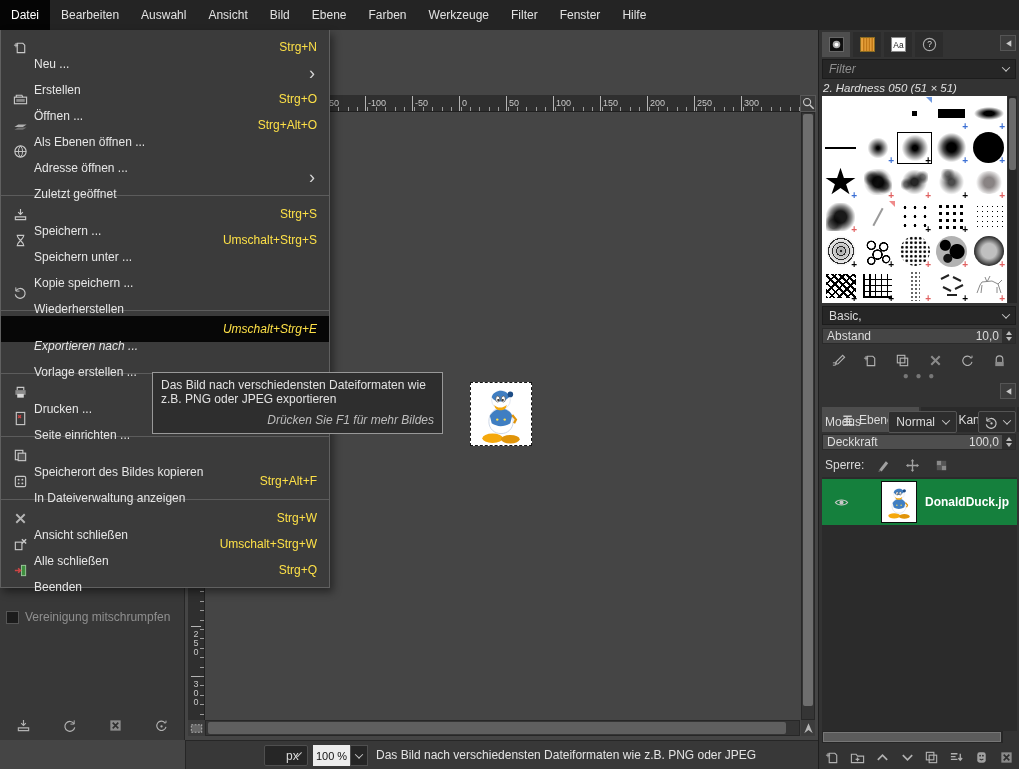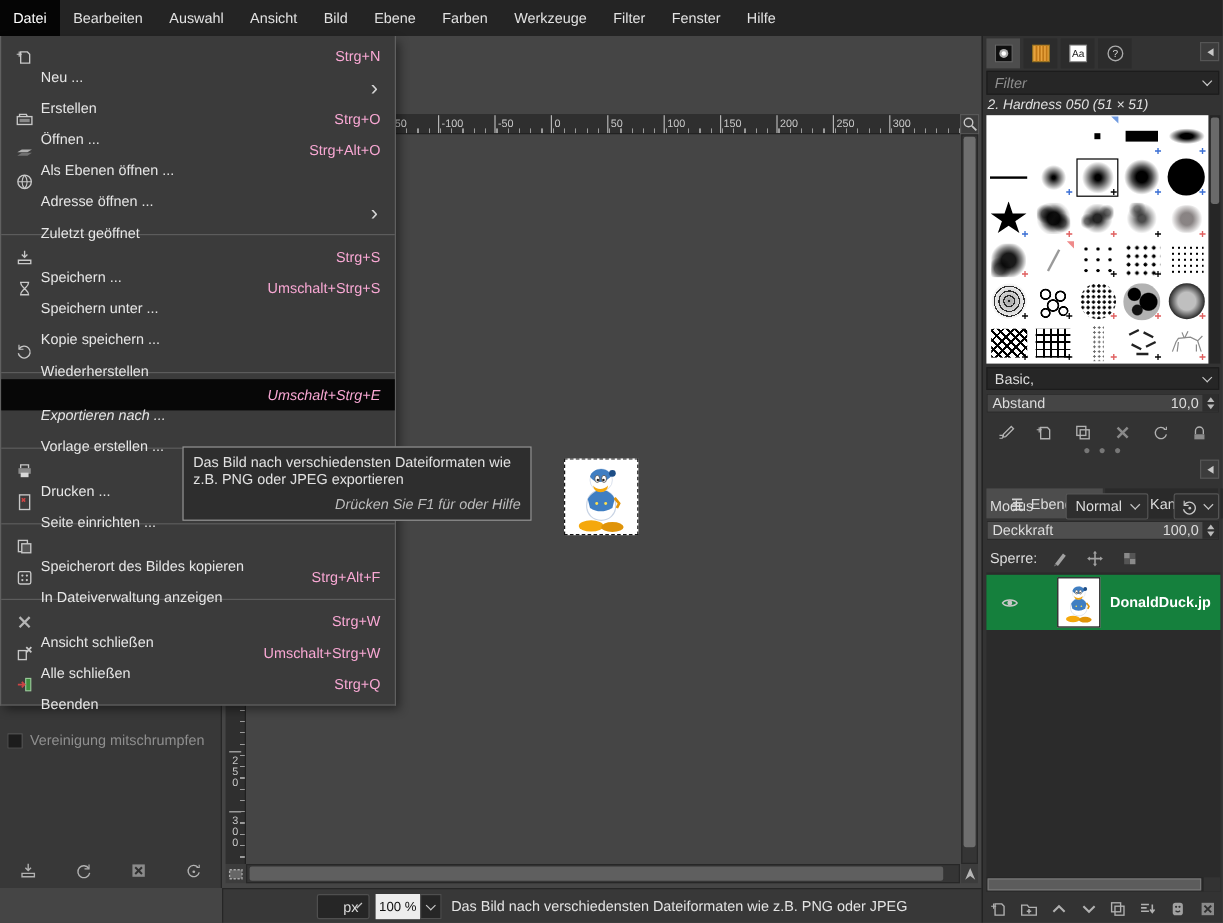--- a/index.html
+++ b/index.html
@@ -111,21 +111,21 @@
   #list-scroll{position:absolute;left:3px;top:701px;width:195px;height:12px;background:#262626;}
   #list-scroll .thumb{position:absolute;left:1px;top:1px;bottom:1px;width:178px;background:#5c5c5c;border:1px solid #777;}
   #list-scroll .corner{position:absolute;right:0;top:0;bottom:0;width:14px;background:#333;}
   #dock-footer{position:absolute;left:0;top:716px;width:201px;height:23px;display:flex;justify-content:space-between;align-items:center;padding:0 6px;}
   
   #file-menu{position:absolute;left:0;top:30px;width:330px;background:#3b3b3b;border:1px solid #606060;border-top:none;padding:4px 0;z-index:50;box-shadow:3px 4px 8px rgba(0,0,0,.45);}
   .mi{display:flex;align-items:center;height:26px;padding:0 12px 0 6px;color:#e6e6e6;cursor:pointer;}
   .mi.hl{background:#070707;font-style:italic;}
   .mi-ic{width:27px;display:flex;justify-content:center;align-items:center;}
   .mi-lb{flex:1;margin-top:33px;}
-  .mi-sc{color:#f9a8d4;}
+  .mi-sc{color:#fde047;}
   .mi-sub{font-size:18px;line-height:16px;color:#d5d5d5;padding-right:2px;}
   .msep{height:1px;background:#5c5c5c;margin:5px 0;}
   
   #tooltip{position:absolute;left:152px;top:372px;width:291px;background:#2e2e2e;border:1px solid #989898;z-index:60;padding:5px 8px 6px 8px;color:#e2e2e2;}
   #tooltip .tt-hint{text-align:right;font-style:italic;color:#bdbdbd;margin-top:7px;}
   .chev{display:inline-block;width:6px;height:6px;border-right:1.6px solid #c8c8c8;border-bottom:1.6px solid #c8c8c8;transform:rotate(45deg) translate(-1px,-1px);}
   .cb{width:13px;height:13px;background:#1c1c1c;border:1px solid #555;flex:none;}
 </style>
 </head>
 <body>
@@ -822,16 +822,16 @@
             <path d="M2 8h5.5M5.5 5.5L8 8l-2.5 2.5" stroke="#cc4444" stroke-width="1.6"></path>
           </svg>
         </span>
         <span class="mi-lb">Beenden</span>
         <span class="mi-sc">Strg+Q</span>
       </div>
     </div>
 
   <div id="tooltip">
     <div class="tt-text">Das Bild nach verschiedensten Dateiformaten wie z.B. PNG oder JPEG exportieren</div>
-    <div class="tt-hint">Drücken Sie F1 für oder Hilfe</div>
+    <div class="tt-hint">Drücken Sie F1 für mehr Bildes</div>
   </div>
 
 </div>
 
 </body></html>

